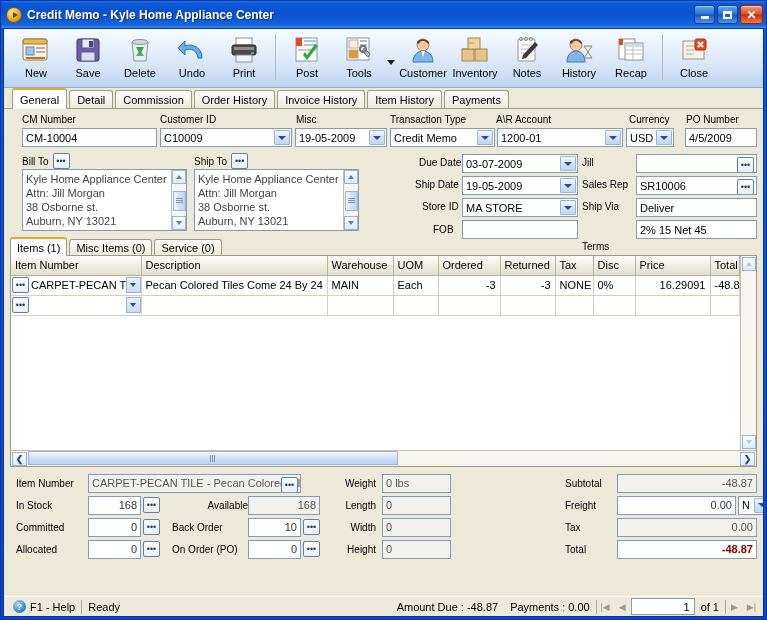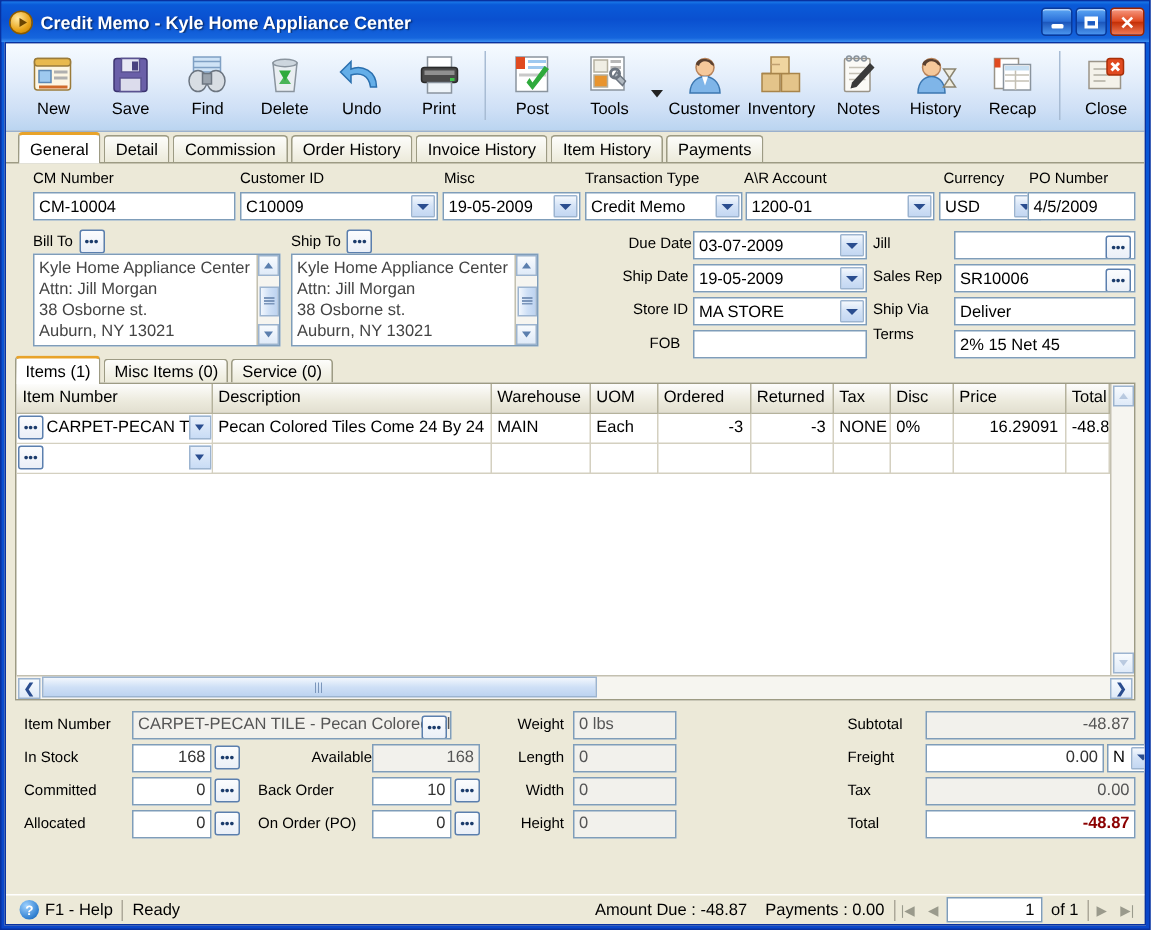--- a/index.html
+++ b/index.html
@@ -286,33 +286,20 @@
           <svg width="28" height="28" viewBox="0 0 28 28">
               <rect x="3" y="3" width="22" height="22" rx="2" fill="#6a5fa8" stroke="#3c3470"></rect>
               <rect x="8" y="3" width="12" height="9" fill="#e8e8f4" stroke="#5a5290"></rect>
               <rect x="15" y="5" width="4" height="6" fill="#4a4280"></rect>
               <rect x="7" y="16" width="14" height="9" fill="#dcdcec" stroke="#5a5290"></rect>
             </svg>
         </div>
         <div class="lb">Save</div>
       </div>
 
-      <div class="tbtn">
-        <div class="ic">
-          <svg width="30" height="28" viewBox="0 0 30 28">
-              <rect x="6" y="2" width="18" height="10" fill="#cfe3f6" stroke="#7fa0c4"></rect>
-              <line x1="6" y1="5" x2="24" y2="5" stroke="#7fa0c4"></line>
-              <line x1="6" y1="9" x2="24" y2="9" stroke="#7fa0c4"></line>
-              <ellipse cx="9" cy="18" rx="6" ry="7" fill="#d8dde3" stroke="#6c7580"></ellipse>
-              <ellipse cx="21" cy="18" rx="6" ry="7" fill="#d8dde3" stroke="#6c7580"></ellipse>
-              <rect x="12" y="13" width="6" height="7" fill="#9aa3ad" stroke="#6c7580"></rect>
-            </svg>
-        </div>
-        <div class="lb">Find</div>
-      </div>
 
       <div class="tbtn">
         <div class="ic">
           <svg width="26" height="28" viewBox="0 0 26 28">
               <path d="M5 6 L21 6 L19 25 L7 25 Z" fill="#e9eef2" stroke="#8a949e"></path>
               <ellipse cx="13" cy="6" rx="8" ry="2.5" fill="#cdd6de" stroke="#8a949e"></ellipse>
               <path d="M9 11 L13 18 L17 11 Z" fill="#2faa3c"></path>
               <path d="M9 20 L17 20 L13 14 Z" fill="#2faa3c" opacity=".85"></path>
             </svg>
         </div>
@@ -504,21 +491,21 @@
           </span>
       </div>
 
       <div class="fld combo" style="position:absolute;left:493px;top:19px;width:126px;">
         <span>1200-01</span>
         <span class="cbtn">
             <i></i>
           </span>
       </div>
 
-      <div class="fld combo" style="position:absolute;left:622px;top:19px;width:68px;">
+      <div class="fld combo" style="position:absolute;left:622px;top:19px;width:48px;">
         <span>USD</span>
         <span class="cbtn">
             <i></i>
           </span>
       </div>
 
       <div class="fld" style="position:absolute;left:681px;top:19px;width:72px;">4/5/2009</div>
 
       <div style="position:absolute;left:18px;top:44px;display:flex;align-items:center;gap:4px;">
         <span class="lbl">Bill To</span>
@@ -599,21 +586,21 @@
 
       <div class="lbl" style="position:absolute;left:578px;top:70px;">Sales Rep</div>
       <div class="fld" style="position:absolute;left:632px;top:67px;width:121px;">
         <span>SR10006</span>
         <span class="ellbtn ellin">•••</span>
       </div>
 
       <div class="lbl" style="position:absolute;left:578px;top:92px;">Ship Via</div>
       <div class="fld" style="position:absolute;left:632px;top:89px;width:121px;">Deliver</div>
 
-      <div class="lbl" style="position:absolute;left:578px;top:109px;">Terms</div>
+      <div class="lbl" style="position:absolute;left:578px;top:132px;">Terms</div>
       <div class="fld" style="position:absolute;left:632px;top:111px;width:121px;">2% 15 Net 45</div>
 
       <div class="subtabs">
         <div class="subtab active">Items (1)</div>
         <div class="subtab">Misc Items (0)</div>
         <div class="subtab">Service (0)</div>
       </div>
 
       <div class="gridbox">
         <div style="position:absolute;left:0;top:0;right:16px;bottom:16px;overflow:hidden;">

